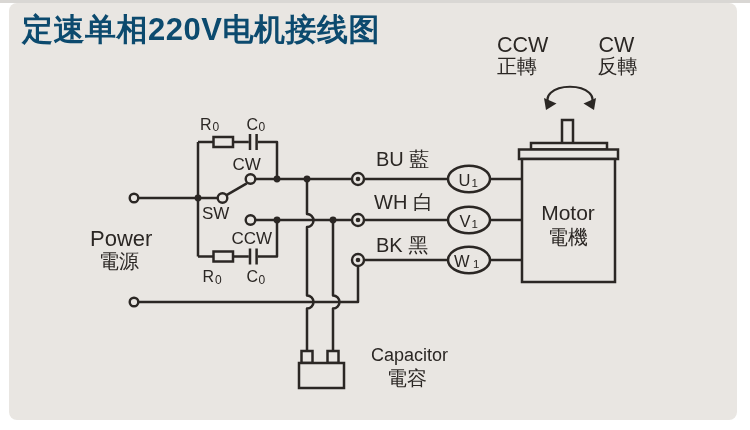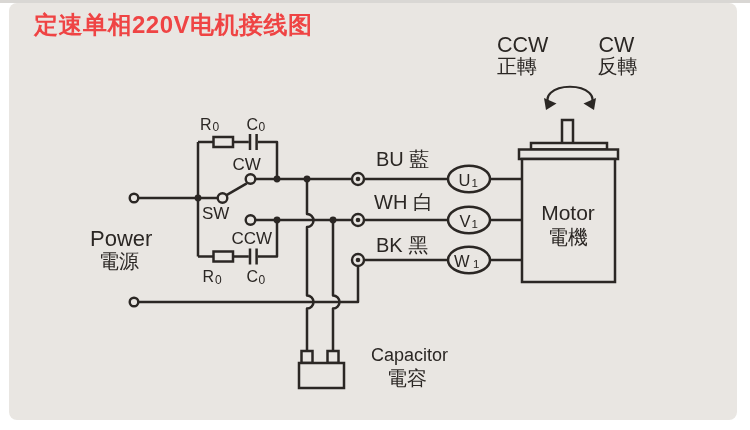--- a/index.html
+++ b/index.html
@@ -10,22 +10,22 @@
   }
   .top-strip{
     position:absolute;left:0;top:0;width:750px;height:3px;
     background:#d9d7d4;
   }
   .panel{
     position:absolute;left:9px;top:3px;width:728px;height:417px;
     background:#e9e6e2;border-radius:8px;
   }
   .title{
-    position:absolute;left:34px;top:9px;
-    font-size:24px;font-weight:bold;color:#ef4444;
+    position:absolute;left:22px;top:9px;
+    font-size:31px;font-weight:bold;color:#0c4a6e;
     letter-spacing:0.5px;white-space:nowrap;
   }
   svg.diagram{position:absolute;left:0;top:0;}
   svg text{fill:#2b2724;}
   .wire{stroke:#2b2724;stroke-width:2.5;fill:none;stroke-linejoin:round;stroke-linecap:butt;}
   .thin{stroke-width:2.2;}
   .boxfill{fill:#e9e6e2;stroke:#2b2724;stroke-width:2.5;}
   .opendot{fill:#e9e6e2;stroke:#2b2724;stroke-width:2.4;}
   .soliddot{fill:#2b2724;stroke:none;}
 </style>

